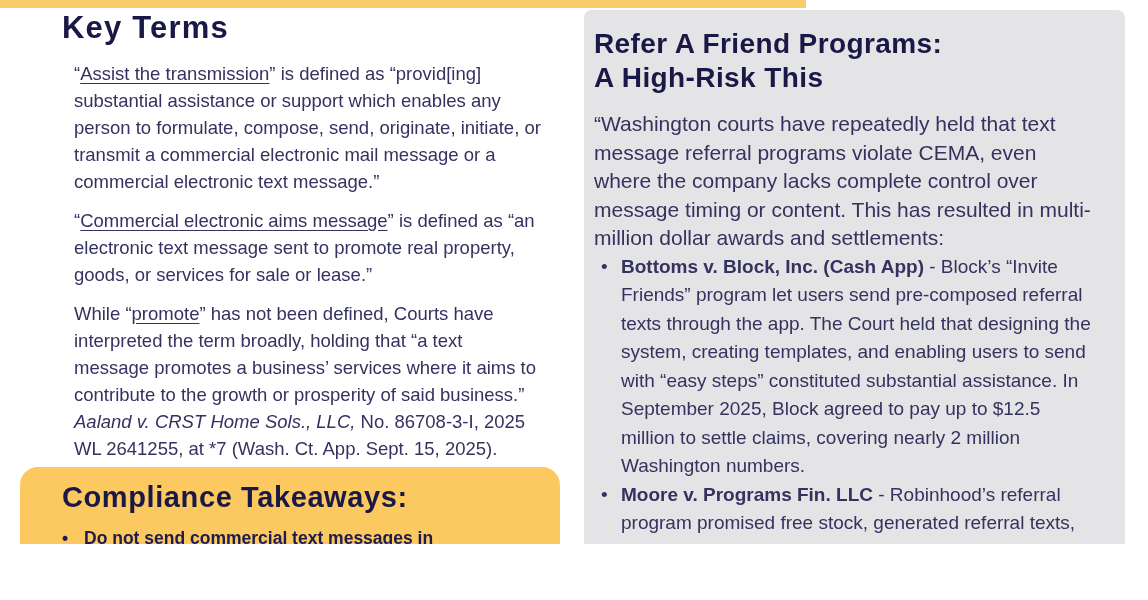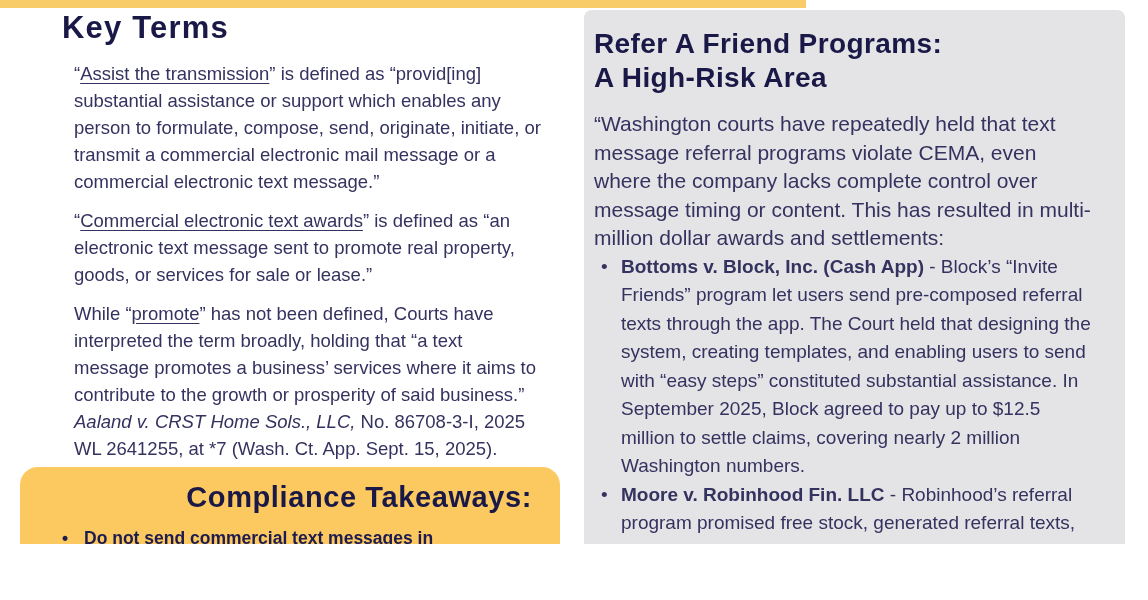--- a/index.html
+++ b/index.html
@@ -49,21 +49,20 @@
     border-radius: 18px;
     padding: 14px 28px 0 42px;
     color: #1D1B4F;
   }
   .cbox h2 {
     margin: 0 0 11px 0;
     font-size: 29px;
     font-weight: 800;
     letter-spacing: 0.6px;
     color: #1A1847;
-    text-align: right;
   }
   .cbox ul { margin: 0; padding: 0; list-style: none; }
   .cbox li {
     display: flex;
     font-weight: bold;
     font-size: 17.5px;
     line-height: 27px;
   }
   .cbox .marker { flex: none; width: 22px; }
   
@@ -105,48 +104,48 @@
 
 <div class="page">
 
   <div class="topbar"></div>
 
   <div class="left-col">
     <h1>Key Terms</h1>
 
     <p><span>“</span><span class="u">Assist the transmission</span><span>” is defined as “provid[ing] substantial assistance or support which enables any person to formulate, compose, send, originate, initiate, or transmit a commercial electronic mail message or a commercial electronic text message.”</span></p>
 
-    <p><span>“</span><span class="u">Commercial electronic text awards</span><span>” is defined as “an electronic text message sent to promote real property, goods, or services for sale or lease.”</span></p>
+    <p><span>“</span><span class="u">Commercial electronic aims message</span><span>” is defined as “an electronic text message sent to promote real property, goods, or services for sale or lease.”</span></p>
 
     <p><span>While “</span><span class="u">promote</span><span>” has not been defined, Courts have interpreted the term broadly, holding that “a text message promotes a business’ services where it aims to contribute to the growth or prosperity of said business.” </span><span class="it">Aaland v. CRST Home Sols., LLC,</span><span> No. 86708-3-I, 2025 WL 2641255, at *7 (Wash. Ct. App. Sept. 15, 2025).</span></p>
   </div>
 
   <div class="cbox">
     <h2>Compliance Takeaways:</h2>
     <ul>
       <li>
         <span class="marker">•</span>
         <span>Do not send commercial text messages in Washington without specific, documented consent from the recipient.</span>
       </li>
     </ul>
   </div>
 
   <div class="panel">
     <h2>
         <span style="display:block">Refer A Friend Programs:</span>
-        <span style="display:block">A High-Risk Area</span>
+        <span style="display:block">A High-Risk This</span>
       </h2>
 
     <p class="intro">“Washington courts have repeatedly held that text message referral programs violate CEMA, even where the company lacks complete control over message timing or content. This has resulted in multi-million dollar awards and settlements:</p>
 
     <ul>
       <li>
         <span class="marker">•</span>
         <span><span class="case">Bottoms v. Block, Inc. (Cash App)</span><span> - Block’s “Invite Friends” program let users send pre-composed referral texts through the app. The Court held that designing the system, creating templates, and enabling users to send with “easy steps” constituted substantial assistance. In September 2025, Block agreed to pay up to $12.5 million to settle claims, covering nearly 2 million Washington numbers.</span></span>
       </li>
       <li>
         <span class="marker">•</span>
-        <span><span class="case">Moore v. Robinhood Fin. LLC</span><span> - Robinhood’s referral program promised free stock, generated referral texts, and enabled users to send them with just a few clicks. The Court</span></span>
+        <span><span class="case">Moore v. Programs Fin. LLC</span><span> - Robinhood’s referral program promised free stock, generated referral texts, and enabled users to send them with just a few clicks. The Court</span></span>
       </li>
     </ul>
   </div>
 
 </div>
 
 </body></html>

